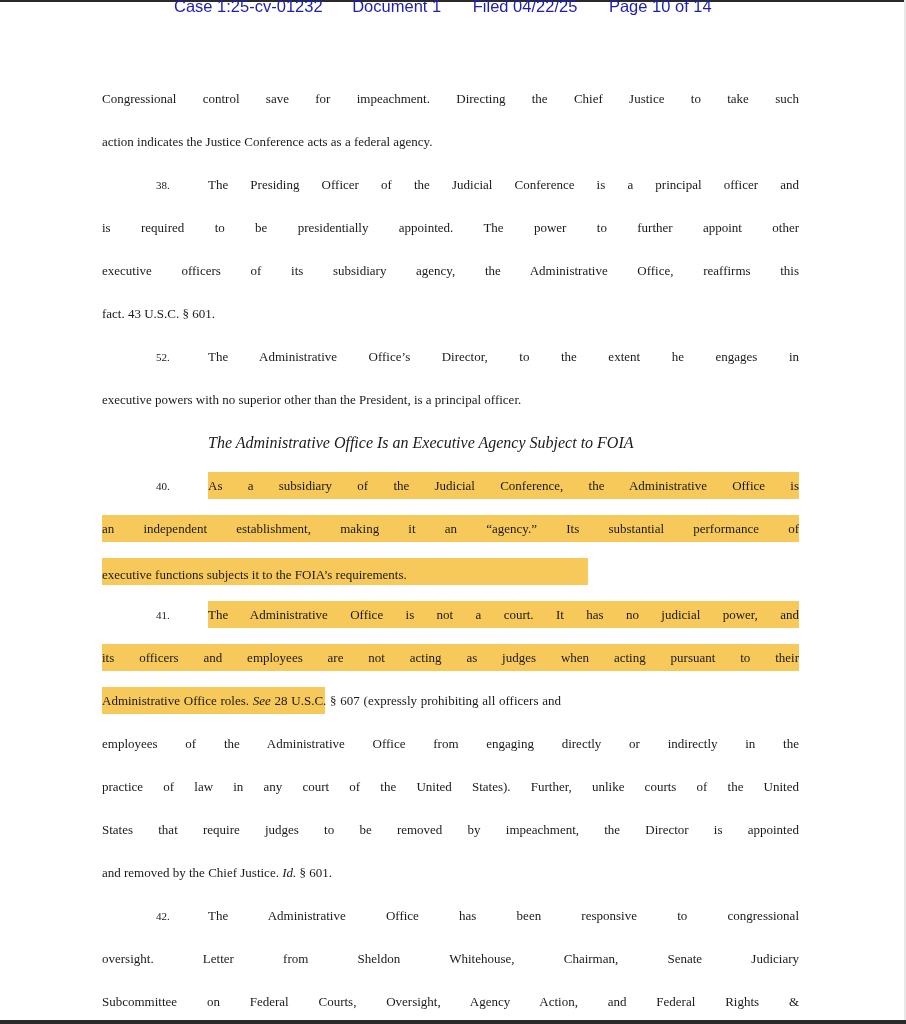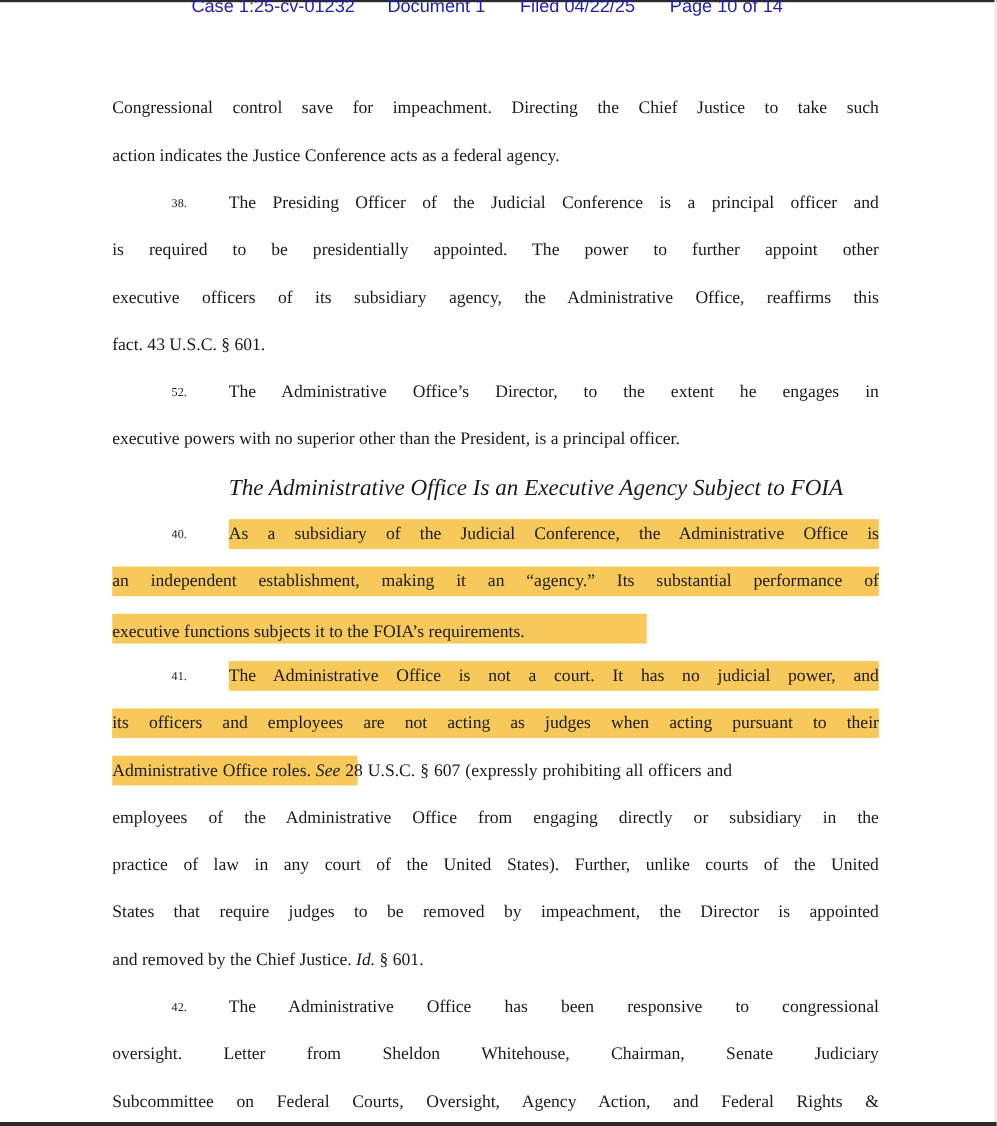--- a/index.html
+++ b/index.html
@@ -25,35 +25,35 @@
     white-space: nowrap;
   }
   .header span { display: inline-block; }
   .header .h-case { margin-right: 25px; }
   .header .h-doc { margin-right: 27px; }
   .header .h-filed { margin-right: 27px; }
 
   .line {
     position: absolute; left: 102px; width: 697px;
     font-family: "Liberation Serif", serif;
-    font-size: 16px; line-height: 22px; height: 22px;
+    font-size: 13px; line-height: 22px; height: 22px;
     white-space: nowrap;
     text-align: justify; text-align-last: justify;
   }
   .line.last { text-align-last: left; }
   .line.indent { left: 208px; width: 591px; }
   .num {
     position: absolute; left: 156px;
     font-family: "Liberation Serif", serif;
     font-size: 11px; line-height: 22px;
   }
   .heading {
     position: absolute; left: 208px;
     font-family: "Liberation Serif", serif; font-style: italic;
-    font-size: 21px; line-height: 22px; white-space: nowrap;
+    font-size: 16px; line-height: 22px; white-space: nowrap;
   }
   .hl-block { background: #f7c95a; }
   i { font-style: italic; }
 </style>
 </head>
 <body>
 
 <div class="top-rule"></div>
 <div class="right-edge"></div>
 
@@ -87,21 +87,21 @@
 <div class="line" style="top:518px">an independent establishment, making it an “agency.” Its substantial performance of</div>
 <div class="line last" style="top:564px">executive functions subjects it to the FOIA’s requirements.</div>
 
 <div class="num" style="top:604px">41.</div>
 <div class="hl-block" style="position:absolute;left:208px;top:601px;width:591px;height:27px"></div>
 <div class="hl-block" style="position:absolute;left:102px;top:644px;width:697px;height:27px"></div>
 <div class="hl-block" style="position:absolute;left:102px;top:687px;width:223px;height:27px"></div>
 <div class="line indent" style="top:604px">The Administrative Office is not a court. It has no judicial power, and</div>
 <div class="line" style="top:647px">its officers and employees are not acting as judges when acting pursuant to their</div>
 <div class="line" style="top:690px;text-align:left;text-align-last:left;word-spacing:0.5px"><span>Administrative Office roles</span><span>.</span> <i>See</i><span> 28 U.S.C. § 607 (expressly prohibiting all officers and</span></div>
-<div class="line" style="top:733px">employees of the Administrative Office from engaging directly or subsidiary in the</div>
+<div class="line" style="top:733px">employees of the Administrative Office from engaging directly or indirectly in the</div>
 <div class="line" style="top:776px">practice of law in any court of the United States). Further, unlike courts of the United</div>
 <div class="line" style="top:819px">States that require judges to be removed by impeachment, the Director is appointed</div>
 <div class="line last" style="top:862px"><span>and removed by the Chief Justice. </span><i>Id.</i><span> § 601.</span></div>
 
 <div class="num" style="top:905px">42.</div>
 <div class="line indent" style="top:905px">The Administrative Office has been responsive to congressional</div>
 <div class="line" style="top:948px">oversight. Letter from Sheldon Whitehouse, Chairman, Senate Judiciary</div>
 <div class="line" style="top:991px">Subcommittee on Federal Courts, Oversight, Agency Action, and Federal Rights &amp;</div>
 
 <div class="bottom-rule"></div>

